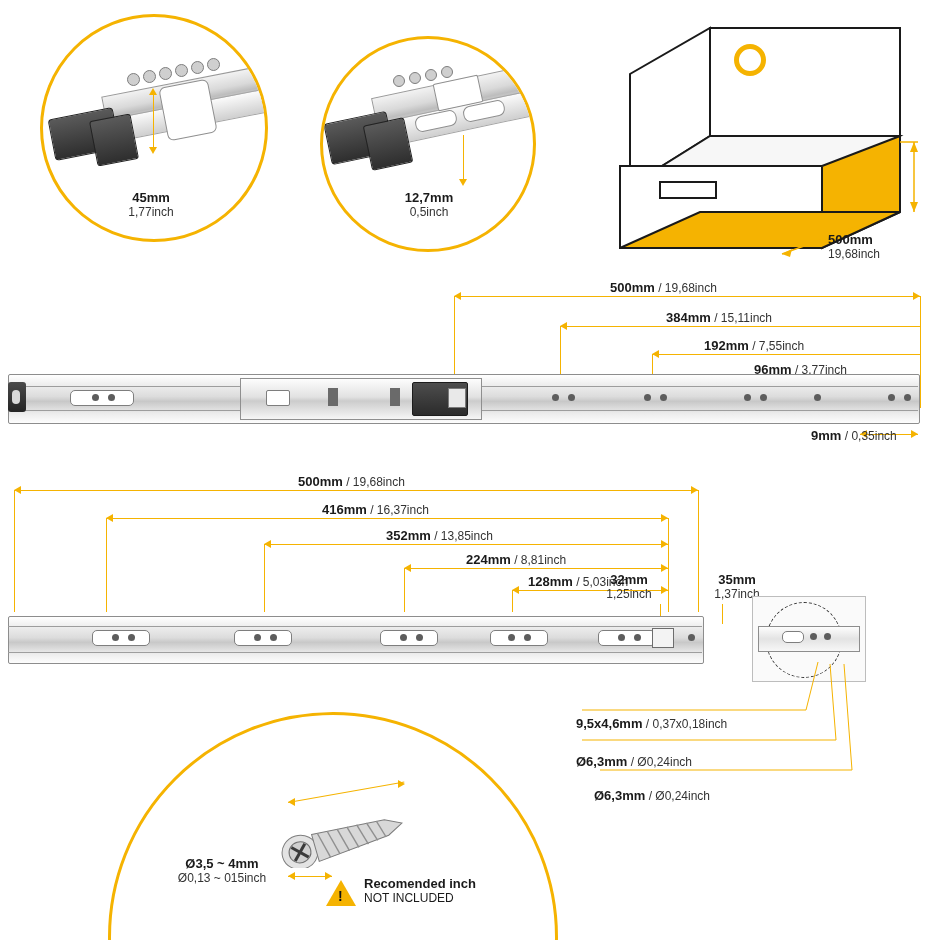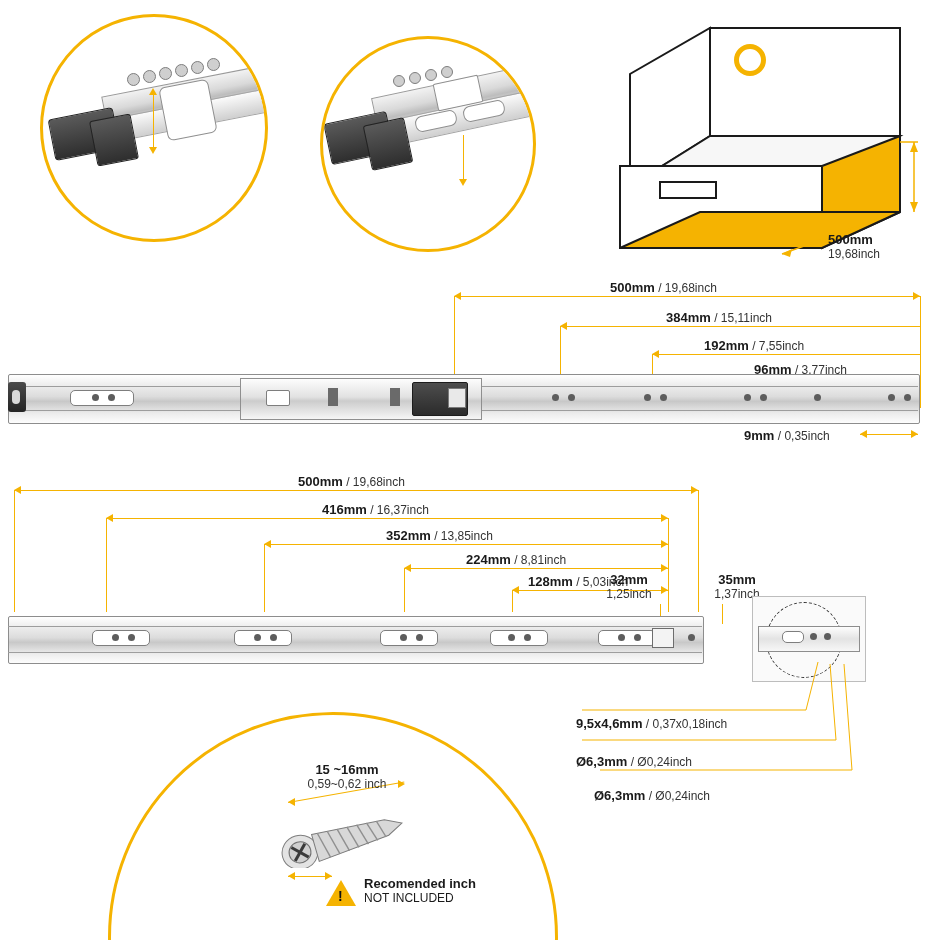--- a/index.html
+++ b/index.html
@@ -86,38 +86,46 @@
       <div class="dot" style="left:116px;top:50px;width:11px;height:11px;"></div>
       <div class="dot" style="left:132px;top:47px;width:11px;height:11px;"></div>
       <div class="dot" style="left:148px;top:44px;width:11px;height:11px;"></div>
       <div class="dot" style="left:164px;top:41px;width:11px;height:11px;"></div>
 
       <div class="dimvert" style="left:110px;top:78px;height:52px;"></div>
       <div class="av av-u" style="left:106px;top:71px;"></div>
       <div class="av av-d" style="left:106px;top:130px;"></div>
     </div>
   </div>
+  <div class="abs center" style="left:90px;top:190px;width:122px;">
+    <div class="lbl-b">45mm</div>
+    <div class="lbl-n">1,77inch</div>
+  </div>
 
   <div class="circ" style="left:320px;top:36px;width:210px;height:210px;">
     <div class="circ-inner">
       <div class="railbody" style="left:50px;top:40px;width:180px;height:36px;transform:rotate(-12deg);"></div>
       <div class="railmid" style="left:48px;top:66px;width:180px;height:24px;transform:rotate(-12deg);"></div>
       <div class="raildark" style="left:4px;top:78px;width:62px;height:40px;transform:rotate(-12deg);border-radius:4px;"></div>
       <div class="raildark" style="left:44px;top:82px;width:40px;height:44px;transform:rotate(-12deg);border-radius:3px;"></div>
       <div class="hole" style="left:112px;top:40px;width:44px;height:26px;transform:rotate(-12deg);"></div>
       <div class="hole" style="left:92px;top:74px;width:40px;height:14px;transform:rotate(-12deg);border-radius:7px;"></div>
       <div class="hole" style="left:140px;top:64px;width:40px;height:14px;transform:rotate(-12deg);border-radius:7px;"></div>
       <div class="dot" style="left:70px;top:36px;width:10px;height:10px;"></div>
       <div class="dot" style="left:86px;top:33px;width:10px;height:10px;"></div>
       <div class="dot" style="left:102px;top:30px;width:10px;height:10px;"></div>
       <div class="dot" style="left:118px;top:27px;width:10px;height:10px;"></div>
       <div class="dimvert" style="left:140px;top:96px;height:44px;"></div>
       <div class="av av-d" style="left:136px;top:140px;"></div>
     </div>
   </div>
+  <div class="abs center" style="left:368px;top:190px;width:122px;">
+    <div class="lbl-b">12,7mm</div>
+    <div class="lbl-n">0,5inch</div>
+  </div>
 
   <div class="abs" style="left:600px;top:16px;width:330px;height:250px;">
     <svg width="330" height="250" viewBox="0 0 330 250">
 
       <polygon points="110,12 300,12 300,120 110,120" fill="#ffffff" stroke="#1a1a1a" stroke-width="2"></polygon>
 
       <polygon points="110,12 110,120 30,170 30,58" fill="#ffffff" stroke="#1a1a1a" stroke-width="2"></polygon>
 
       <polygon points="30,170 220,170 300,120 110,120" fill="#f7f7f7" stroke="#1a1a1a" stroke-width="2"></polygon>
 
@@ -184,21 +192,21 @@
     <div class="abs" style="left:298px;top:96px;">
       <span class="lbl-b">24,5mm</span><span class="lbl-n"> / </span><span class="lbl-n">0,96inch</span>
     </div>
   </div>
 
   <div class="abs" style="left:860px;top:428px;width:80px;">
     <div class="dimline" style="left:0px;top:6px;width:58px;"></div>
     <div class="ah ah-l" style="left:0px;top:2px;"></div>
     <div class="ah ah-r" style="left:51px;top:2px;"></div>
   </div>
-  <div class="abs" style="left:744px;top:426px;">
+  <div class="abs" style="left:811px;top:426px;">
     <span class="lbl-b">9mm</span><span class="lbl-n"> / </span><span class="lbl-n">0,35inch</span>
   </div>
 
   <div class="abs" style="left:8px;top:366px;width:912px;height:66px;">
 
     <div class="profile" style="left:0px;top:8px;width:910px;height:48px;border-radius:2px;"></div>
     <div class="profile-line" style="left:0px;top:20px;width:910px;"></div>
     <div class="profile-line" style="left:0px;top:44px;width:910px;"></div>
 
     <div class="abs" style="left:232px;top:12px;width:240px;height:40px;background:linear-gradient(180deg,#fdfdfd,#e2e2e2 45%,#cccccc 55%,#f6f6f6);border:1px solid #8f8f8f;"></div>
@@ -360,30 +368,30 @@
         </g>
       </g>
     </svg>
   </div>
 
   <div class="abs" style="left:288px;top:798px;width:120px;">
     <div class="dimline" style="left:0px;top:4px;width:118px;transform:rotate(-10deg);transform-origin:0 0;"></div>
     <div class="ah ah-l" style="left:0px;top:0px;"></div>
     <div class="ah ah-r" style="left:110px;top:-18px;"></div>
   </div>
-  <div class="abs center" style="left:262px;top:762px;width:170px;">
-    <div class="lbl-b">15 ~16mm</div>
-    <div class="lbl-n">0,59~0,62 inch</div>
-  </div>
 
   <div class="abs" style="left:288px;top:872px;width:50px;">
     <div class="dimline" style="left:0px;top:4px;width:44px;"></div>
     <div class="ah ah-l" style="left:0px;top:0px;"></div>
     <div class="ah ah-r" style="left:37px;top:0px;"></div>
   </div>
+  <div class="abs center" style="left:142px;top:856px;width:160px;">
+    <div class="lbl-b">Ø3,5 ~ 4mm</div>
+    <div class="lbl-n">Ø0,13 ~ 015inch</div>
+  </div>
 
   <div class="abs" style="left:326px;top:878px;width:40px;height:34px;">
     <div class="tri" style="left:0px;top:2px;"></div>
     <div class="tri-x" style="left:12px;top:10px;">!</div>
   </div>
   <div class="abs" style="left:364px;top:876px;">
     <div class="rec-b">Recomended inch</div>
     <div class="rec-n">NOT INCLUDED</div>
   </div>
 

